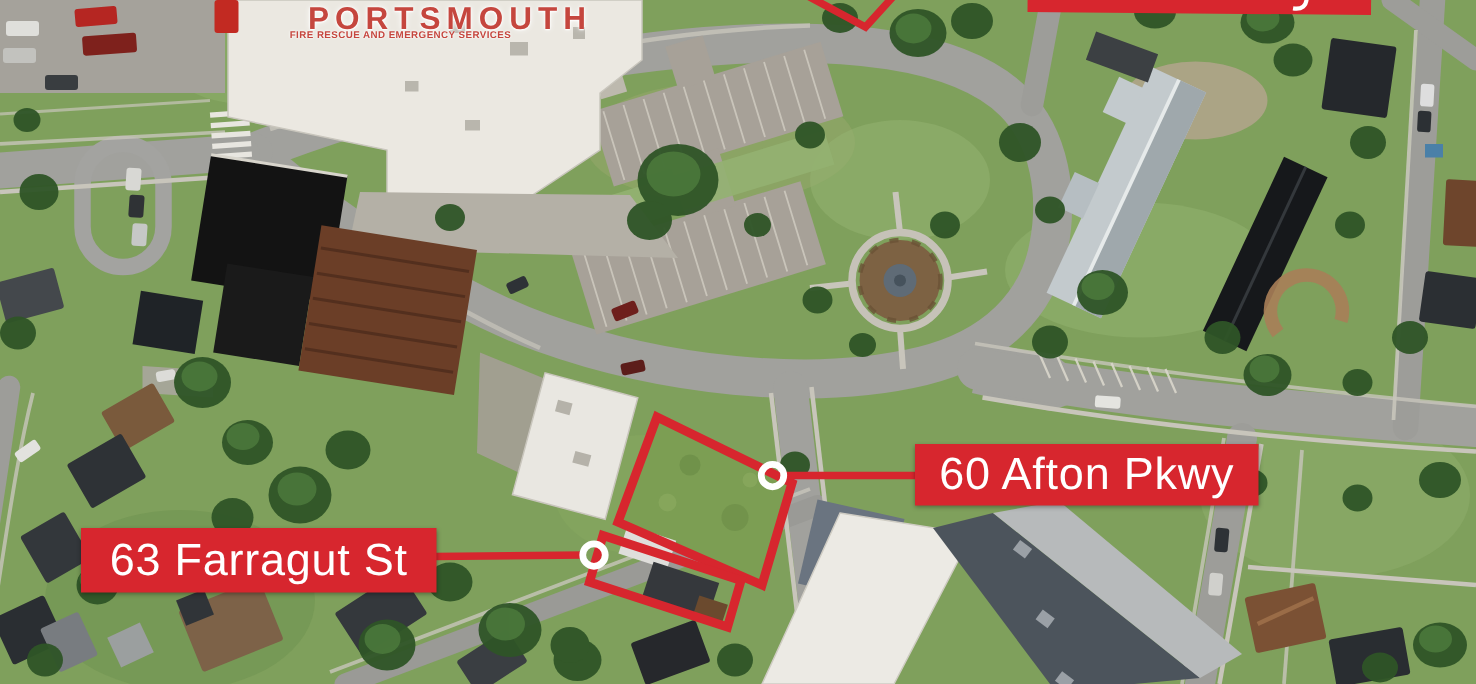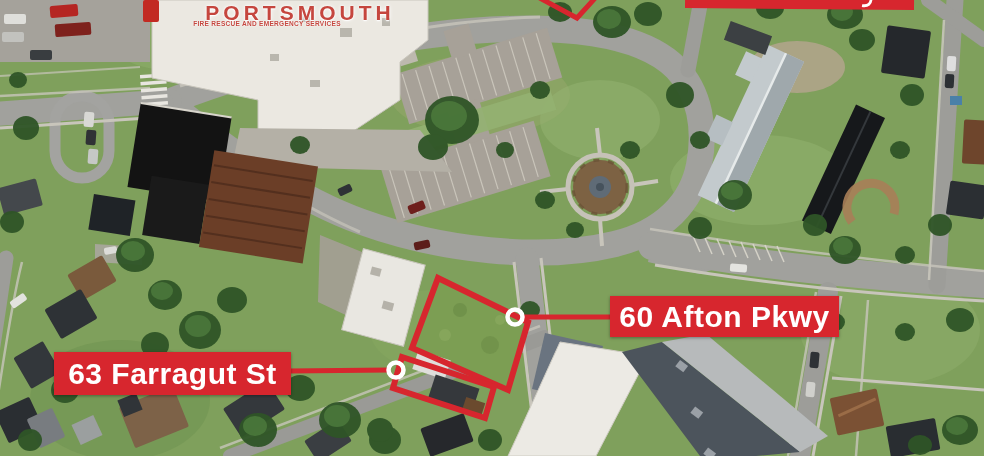--- a/index.html
+++ b/index.html
@@ -6,21 +6,21 @@
   .stage{position:relative;width:984px;height:456px;overflow:hidden;
          font-family:"Liberation Sans",sans-serif;background:#fde047;}
   .stage svg{position:absolute;left:0;top:0;display:block;}
   .map{z-index:1;}
   .overlay{z-index:3;}
   .red-stroke{stroke:var(--annotation-red,#d7262e);fill:none;}
   .red-fill{fill:var(--annotation-red,#d7262e);}
   .ring{stroke:var(--marker-ring,#fff);fill:none;}
   .label{position:absolute;z-index:4;display:flex;align-items:center;justify-content:center;
          background:var(--annotation-red,#d7262e);color:var(--label-text,#fff);
-         font-weight:700;font-size:30px;letter-spacing:.5px;white-space:nowrap;
+         font-weight:400;font-size:30px;letter-spacing:.5px;white-space:nowrap;
          box-shadow:0 1px 3px rgba(0,0,0,.35);}
   .label-afton{left:610px;top:296px;width:229px;height:41px;}
   .label-farragut{left:54px;top:352px;width:237px;height:43px;}
   .logo-title{position:absolute;z-index:4;left:198px;top:1px;width:204px;text-align:center;
          color:var(--logo-red,#c5463e);font-size:21px;font-weight:700;letter-spacing:4px;
          text-shadow:0 0 2px #fff,0 0 4px rgba(255,255,255,.95),0 1px 1px #fff;}
   .logo-sub{position:absolute;z-index:4;left:191px;top:20px;width:152px;text-align:center;
          color:var(--logo-red,#c5463e);font-size:6.5px;font-weight:700;letter-spacing:.3px;
          text-shadow:0 0 1px #fff,0 0 2px #fff;white-space:nowrap;}
 </style>

